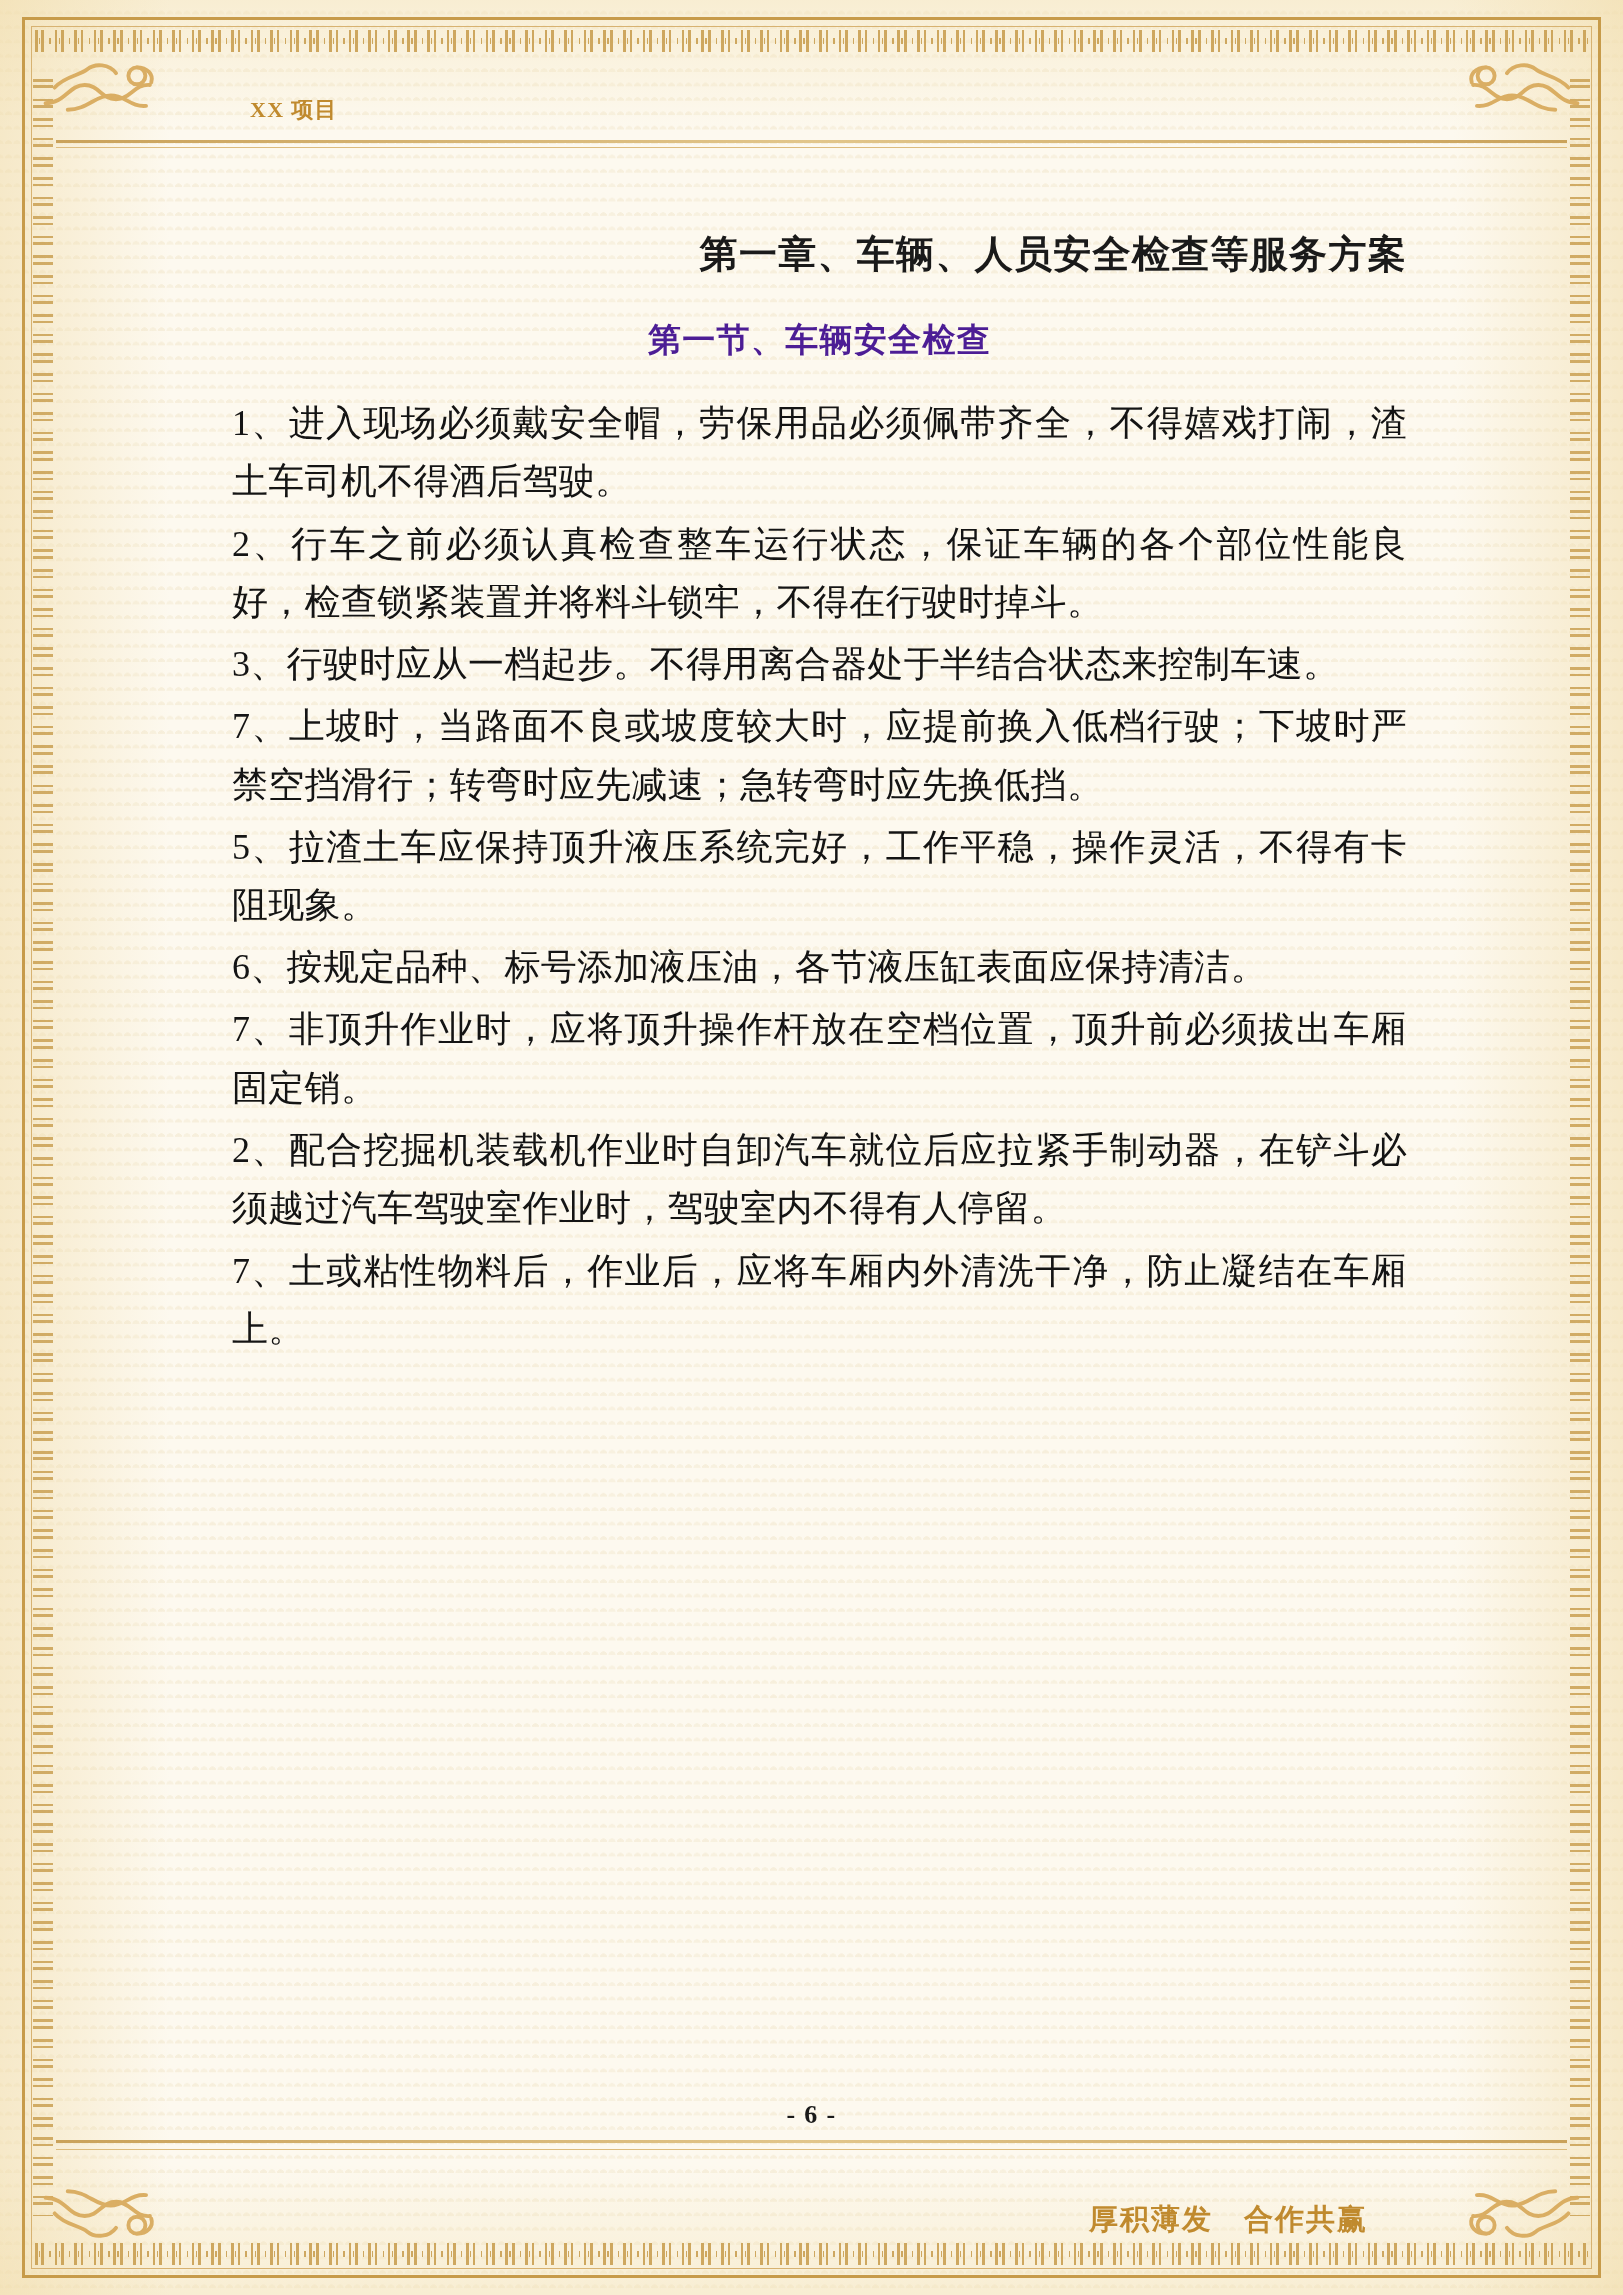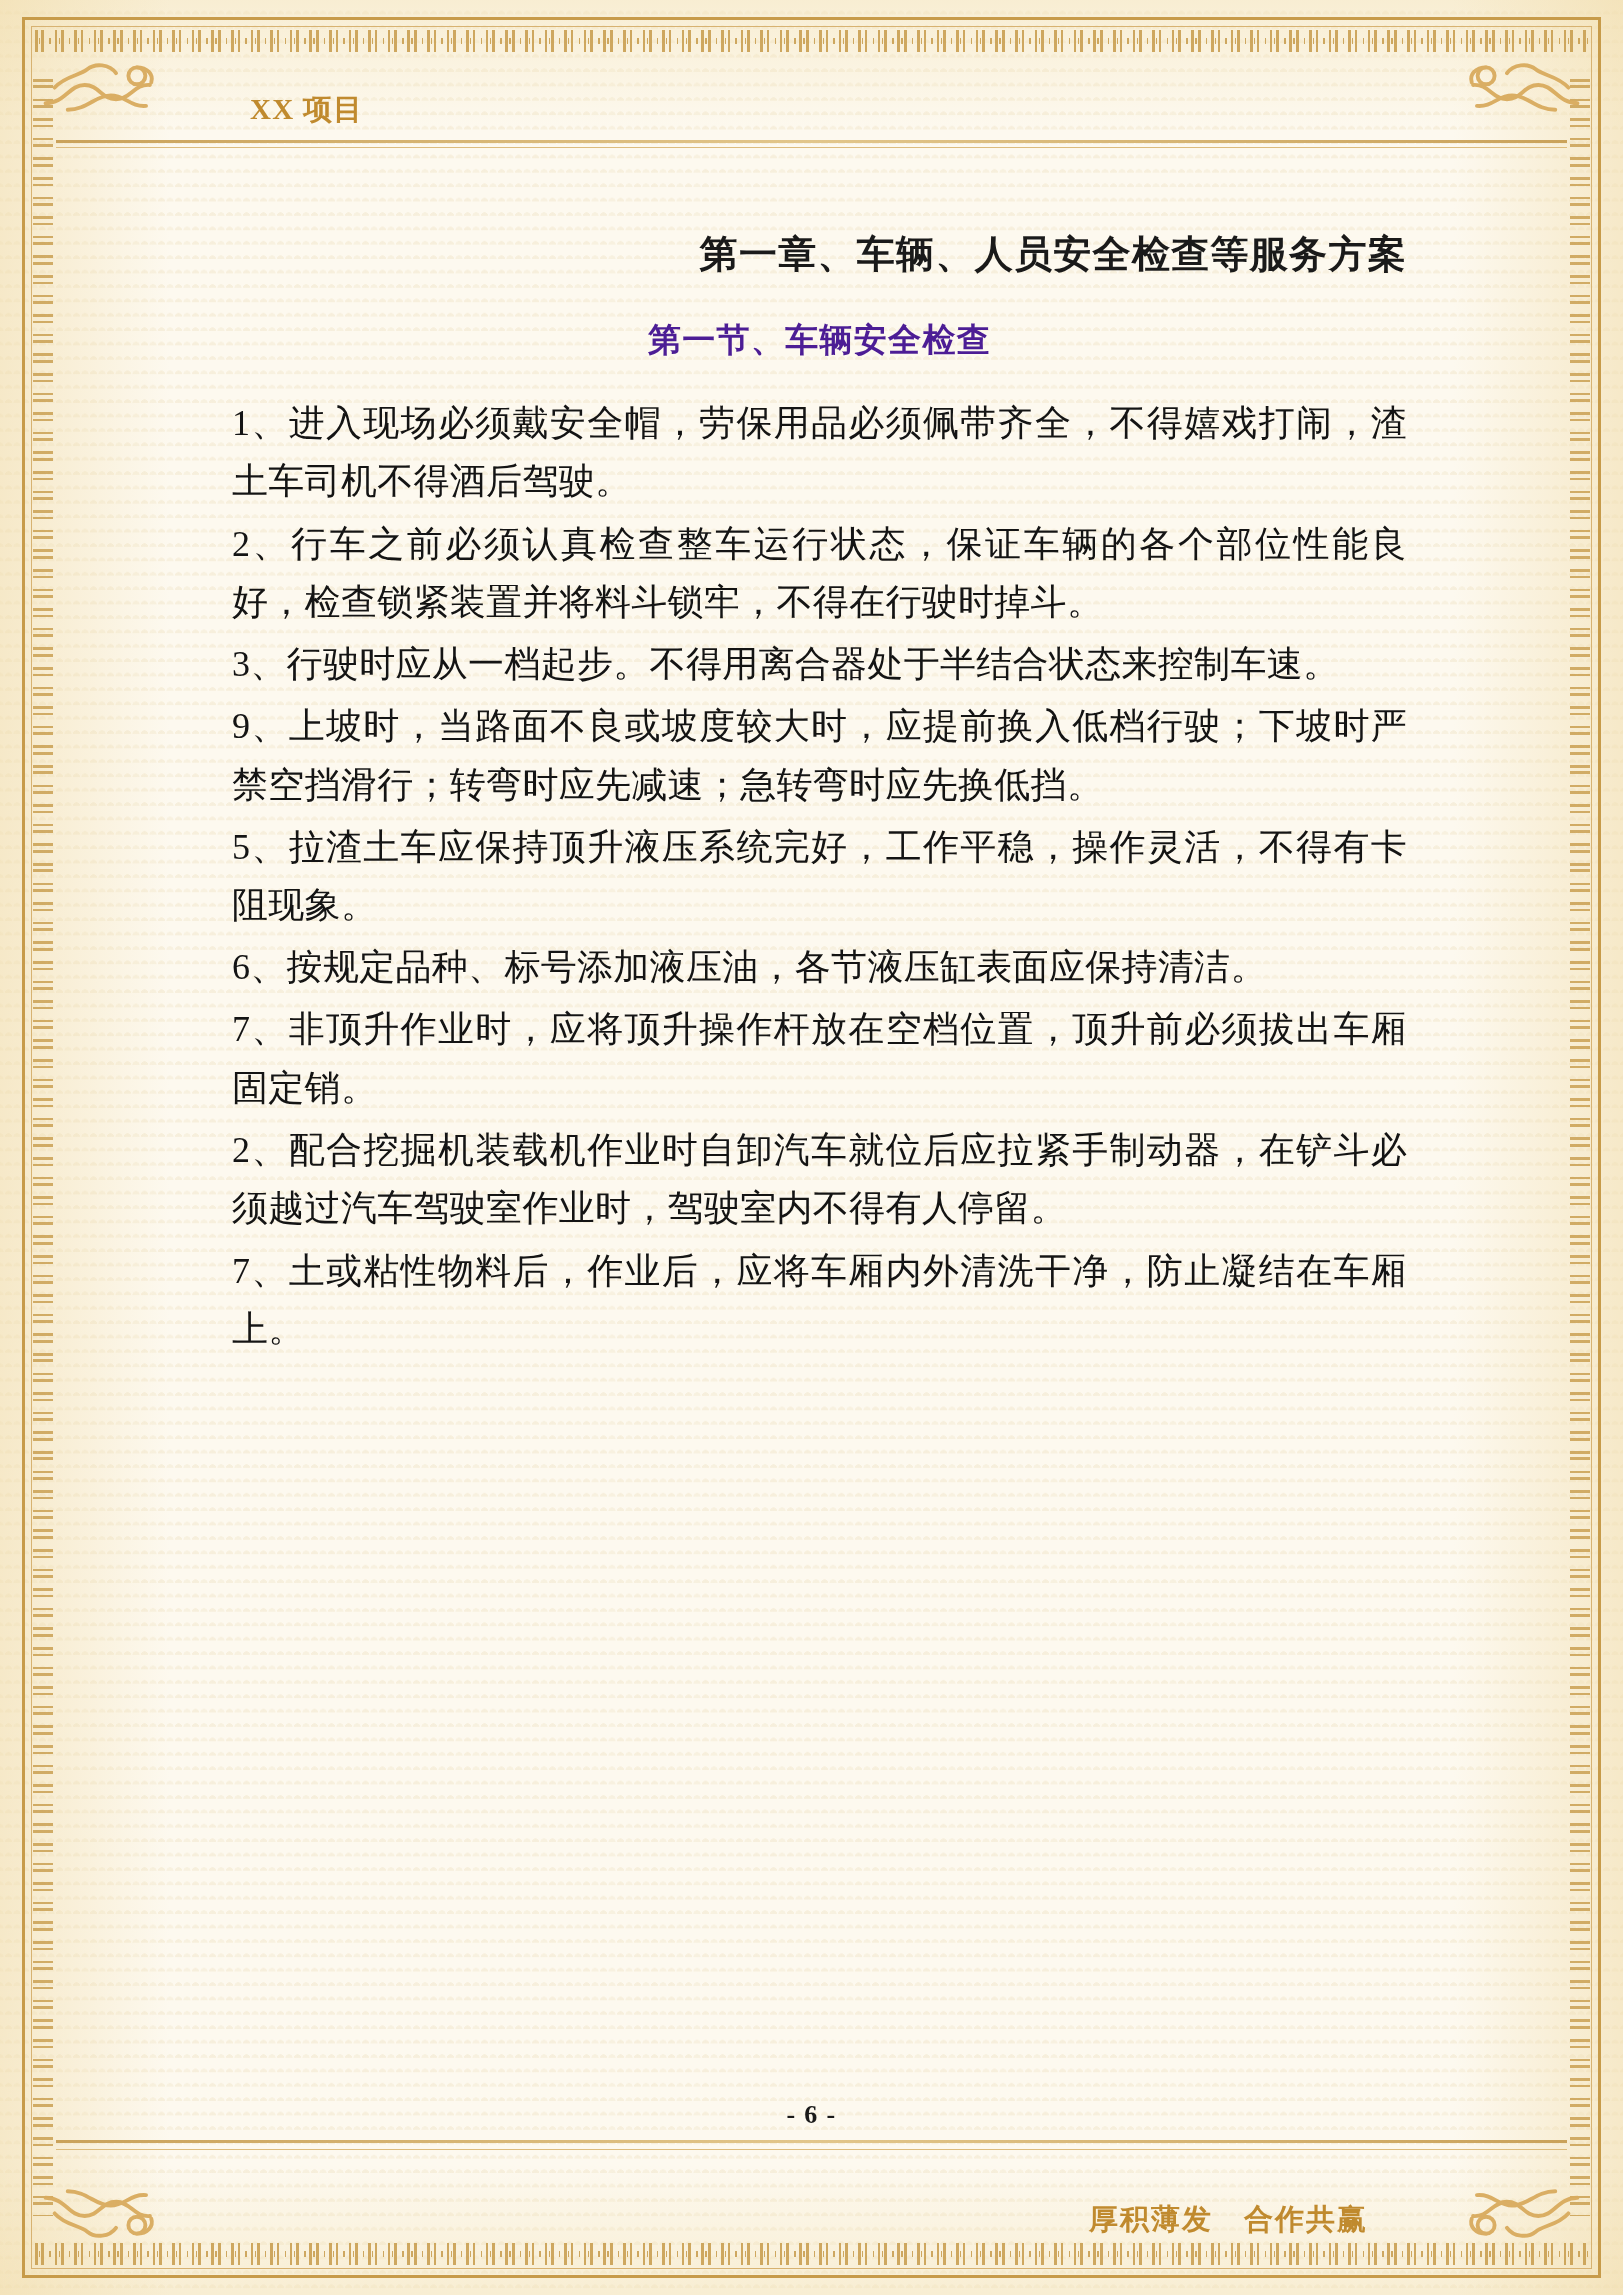--- a/index.html
+++ b/index.html
@@ -109,21 +109,21 @@
     position: absolute;
     left: 0; right: 0;
     top: 59px;
     height: 72px;
   }
   .header-title {
     position: absolute;
     left: 250px;
     top: 51px;
     transform: translateY(-50%);
-    font-size: 29px;
+    font-size: 22px;
     color: #c08a2e;
     font-weight: bold;
     letter-spacing: 1.3px;
     white-space: nowrap;
   }
   .header-rule {
     position: absolute;
     left: 56px;
     right: 56px;
     top: 140px;
@@ -278,21 +278,21 @@
 <div class="header-rule"></div>
 <div class="header-rule2"></div>
 
 <div class="content">
   <h1 class="chapter">第一章、车辆、人员安全检查等服务方案</h1>
   <h2 class="section">第一节、车辆安全检查</h2>
   <ul class="body-list">
     <li>1、进入现场必须戴安全帽，劳保用品必须佩带齐全，不得嬉戏打闹，渣土车司机不得酒后驾驶。</li>
     <li>2、行车之前必须认真检查整车运行状态，保证车辆的各个部位性能良好，检查锁紧装置并将料斗锁牢，不得在行驶时掉斗。</li>
     <li>3、行驶时应从一档起步。不得用离合器处于半结合状态来控制车速。</li>
-    <li>9、上坡时，当路面不良或坡度较大时，应提前换入低档行驶；下坡时严禁空挡滑行；转弯时应先减速；急转弯时应先换低挡。</li>
+    <li>7、上坡时，当路面不良或坡度较大时，应提前换入低档行驶；下坡时严禁空挡滑行；转弯时应先减速；急转弯时应先换低挡。</li>
     <li>5、拉渣土车应保持顶升液压系统完好，工作平稳，操作灵活，不得有卡阻现象。</li>
     <li>6、按规定品种、标号添加液压油，各节液压缸表面应保持清洁。</li>
     <li>7、非顶升作业时，应将顶升操作杆放在空档位置，顶升前必须拔出车厢固定销。</li>
     <li>2、配合挖掘机装载机作业时自卸汽车就位后应拉紧手制动器，在铲斗必须越过汽车驾驶室作业时，驾驶室内不得有人停留。</li>
     <li>7、土或粘性物料后，作业后，应将车厢内外清洗干净，防止凝结在车厢上。</li>
   </ul>
 </div>
 
 <div class="page-number">- 6 -</div>
 <div class="footer-rule"></div>

